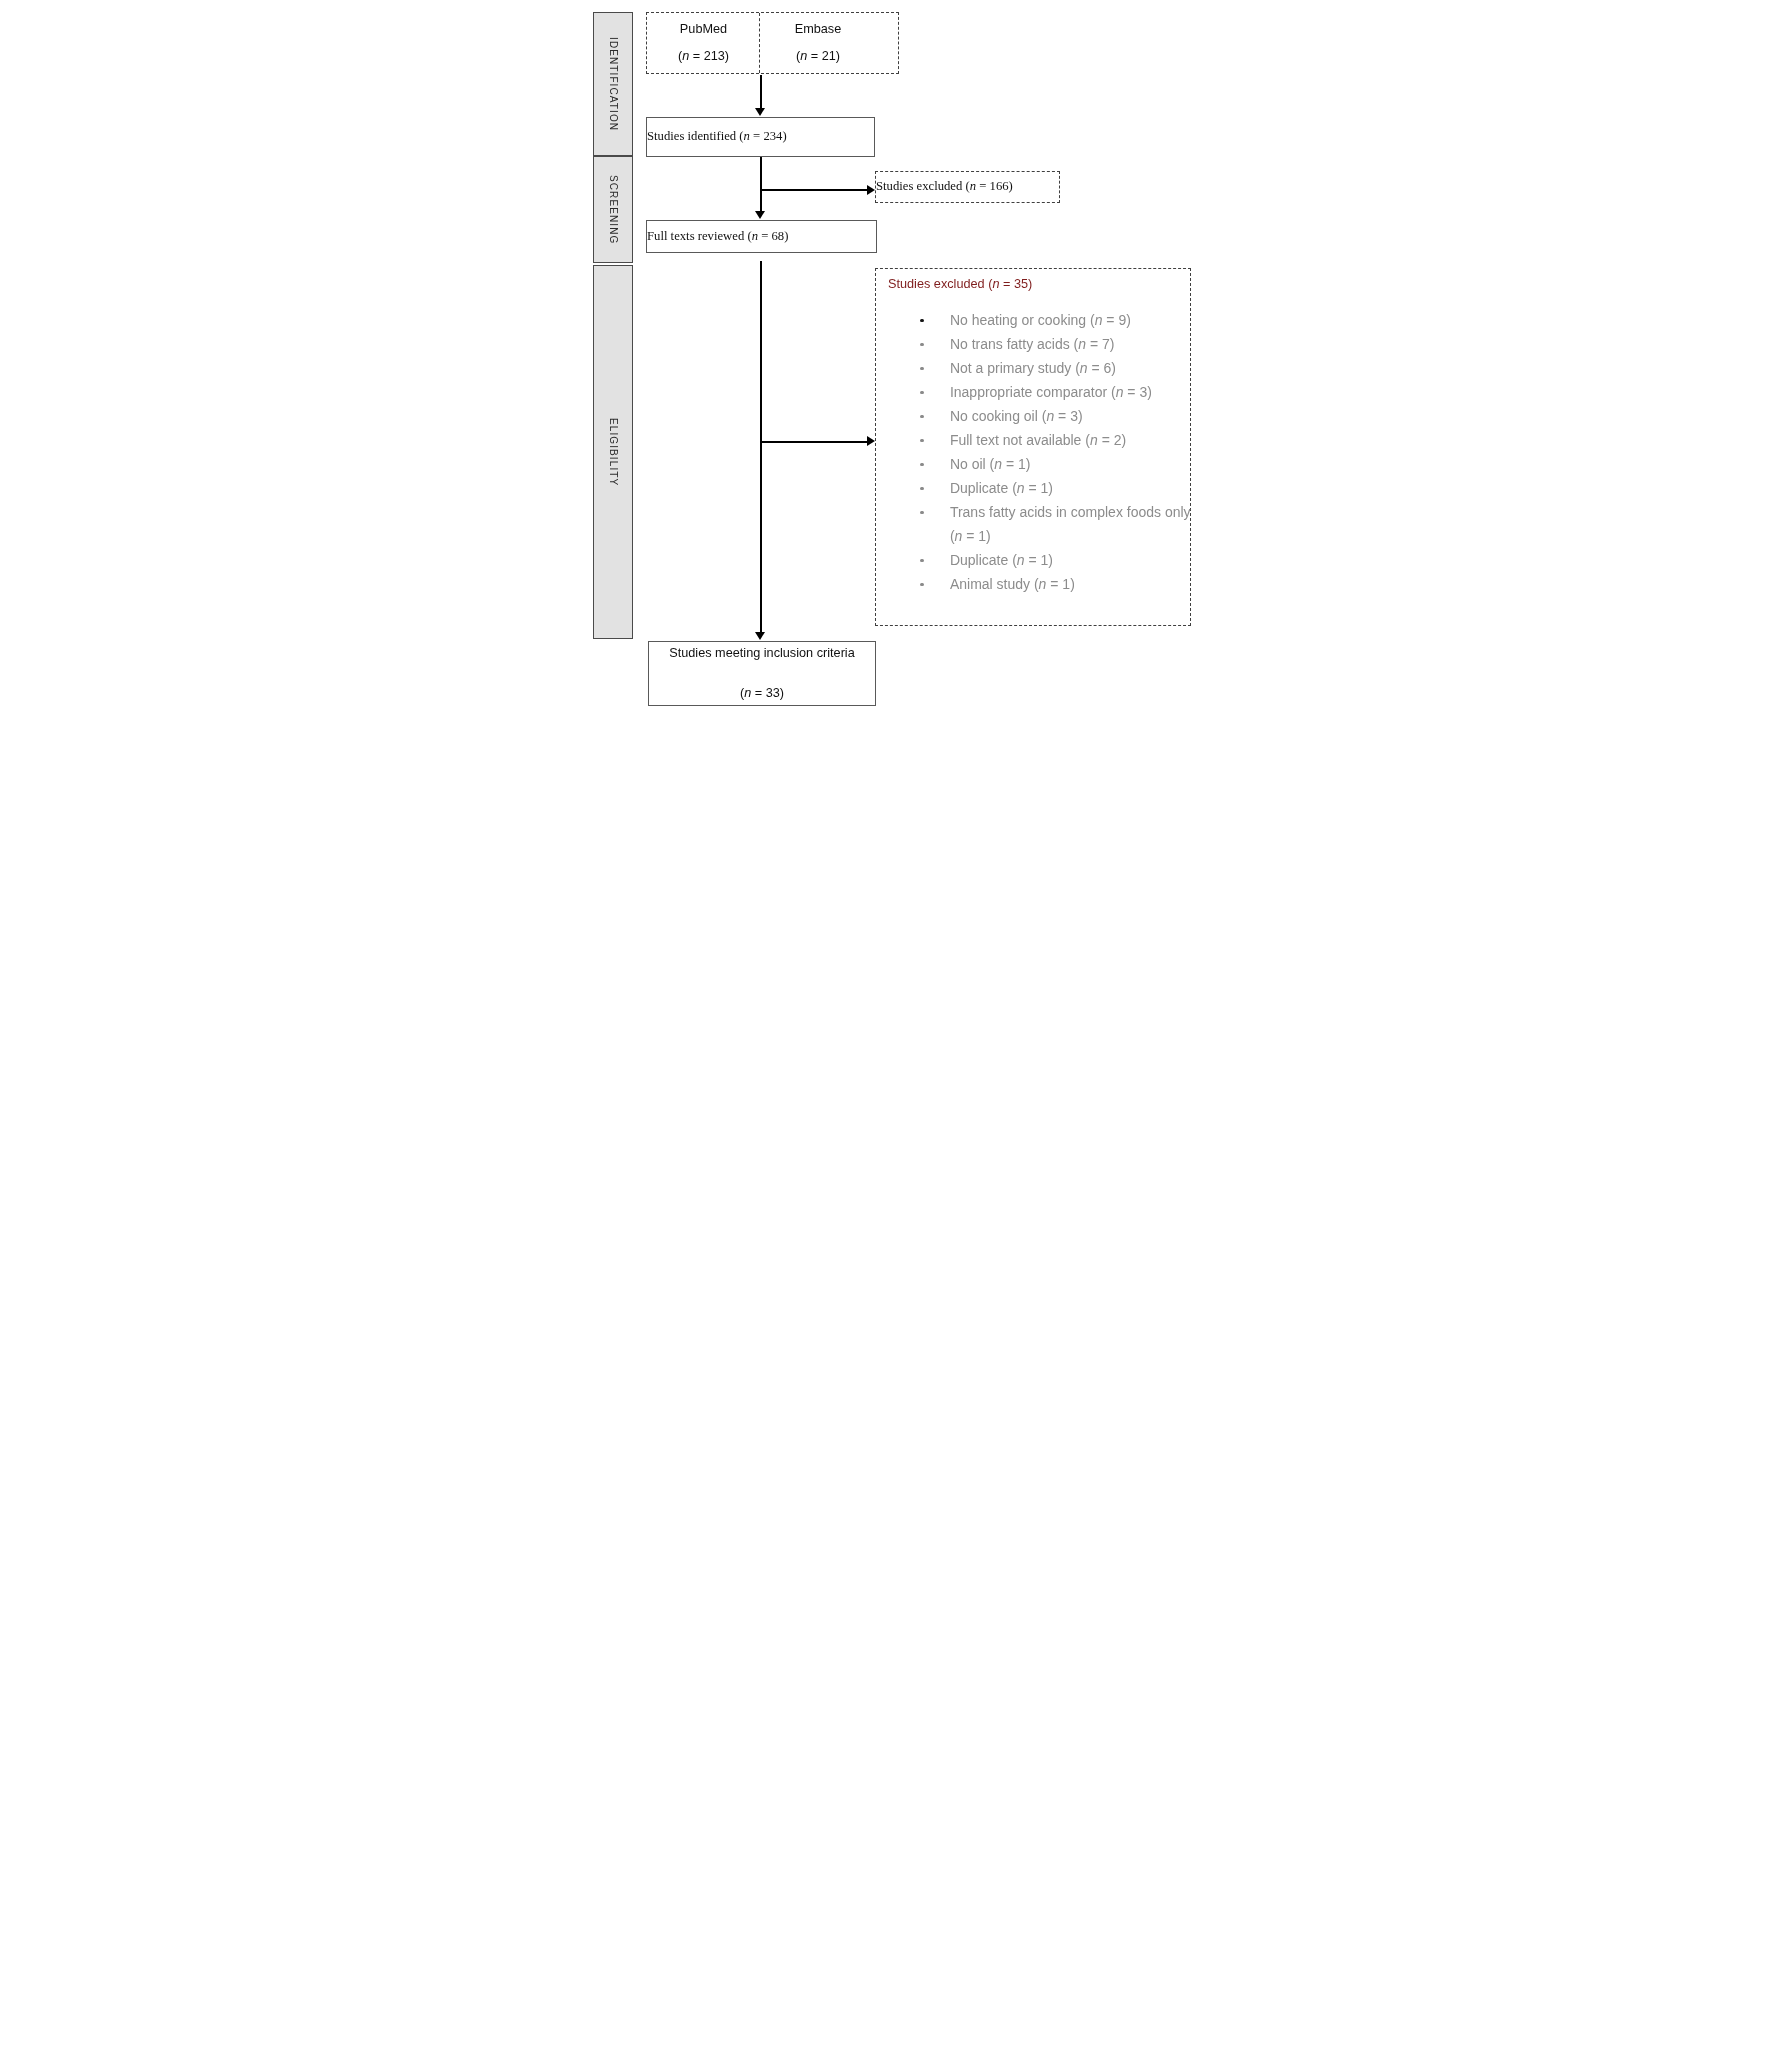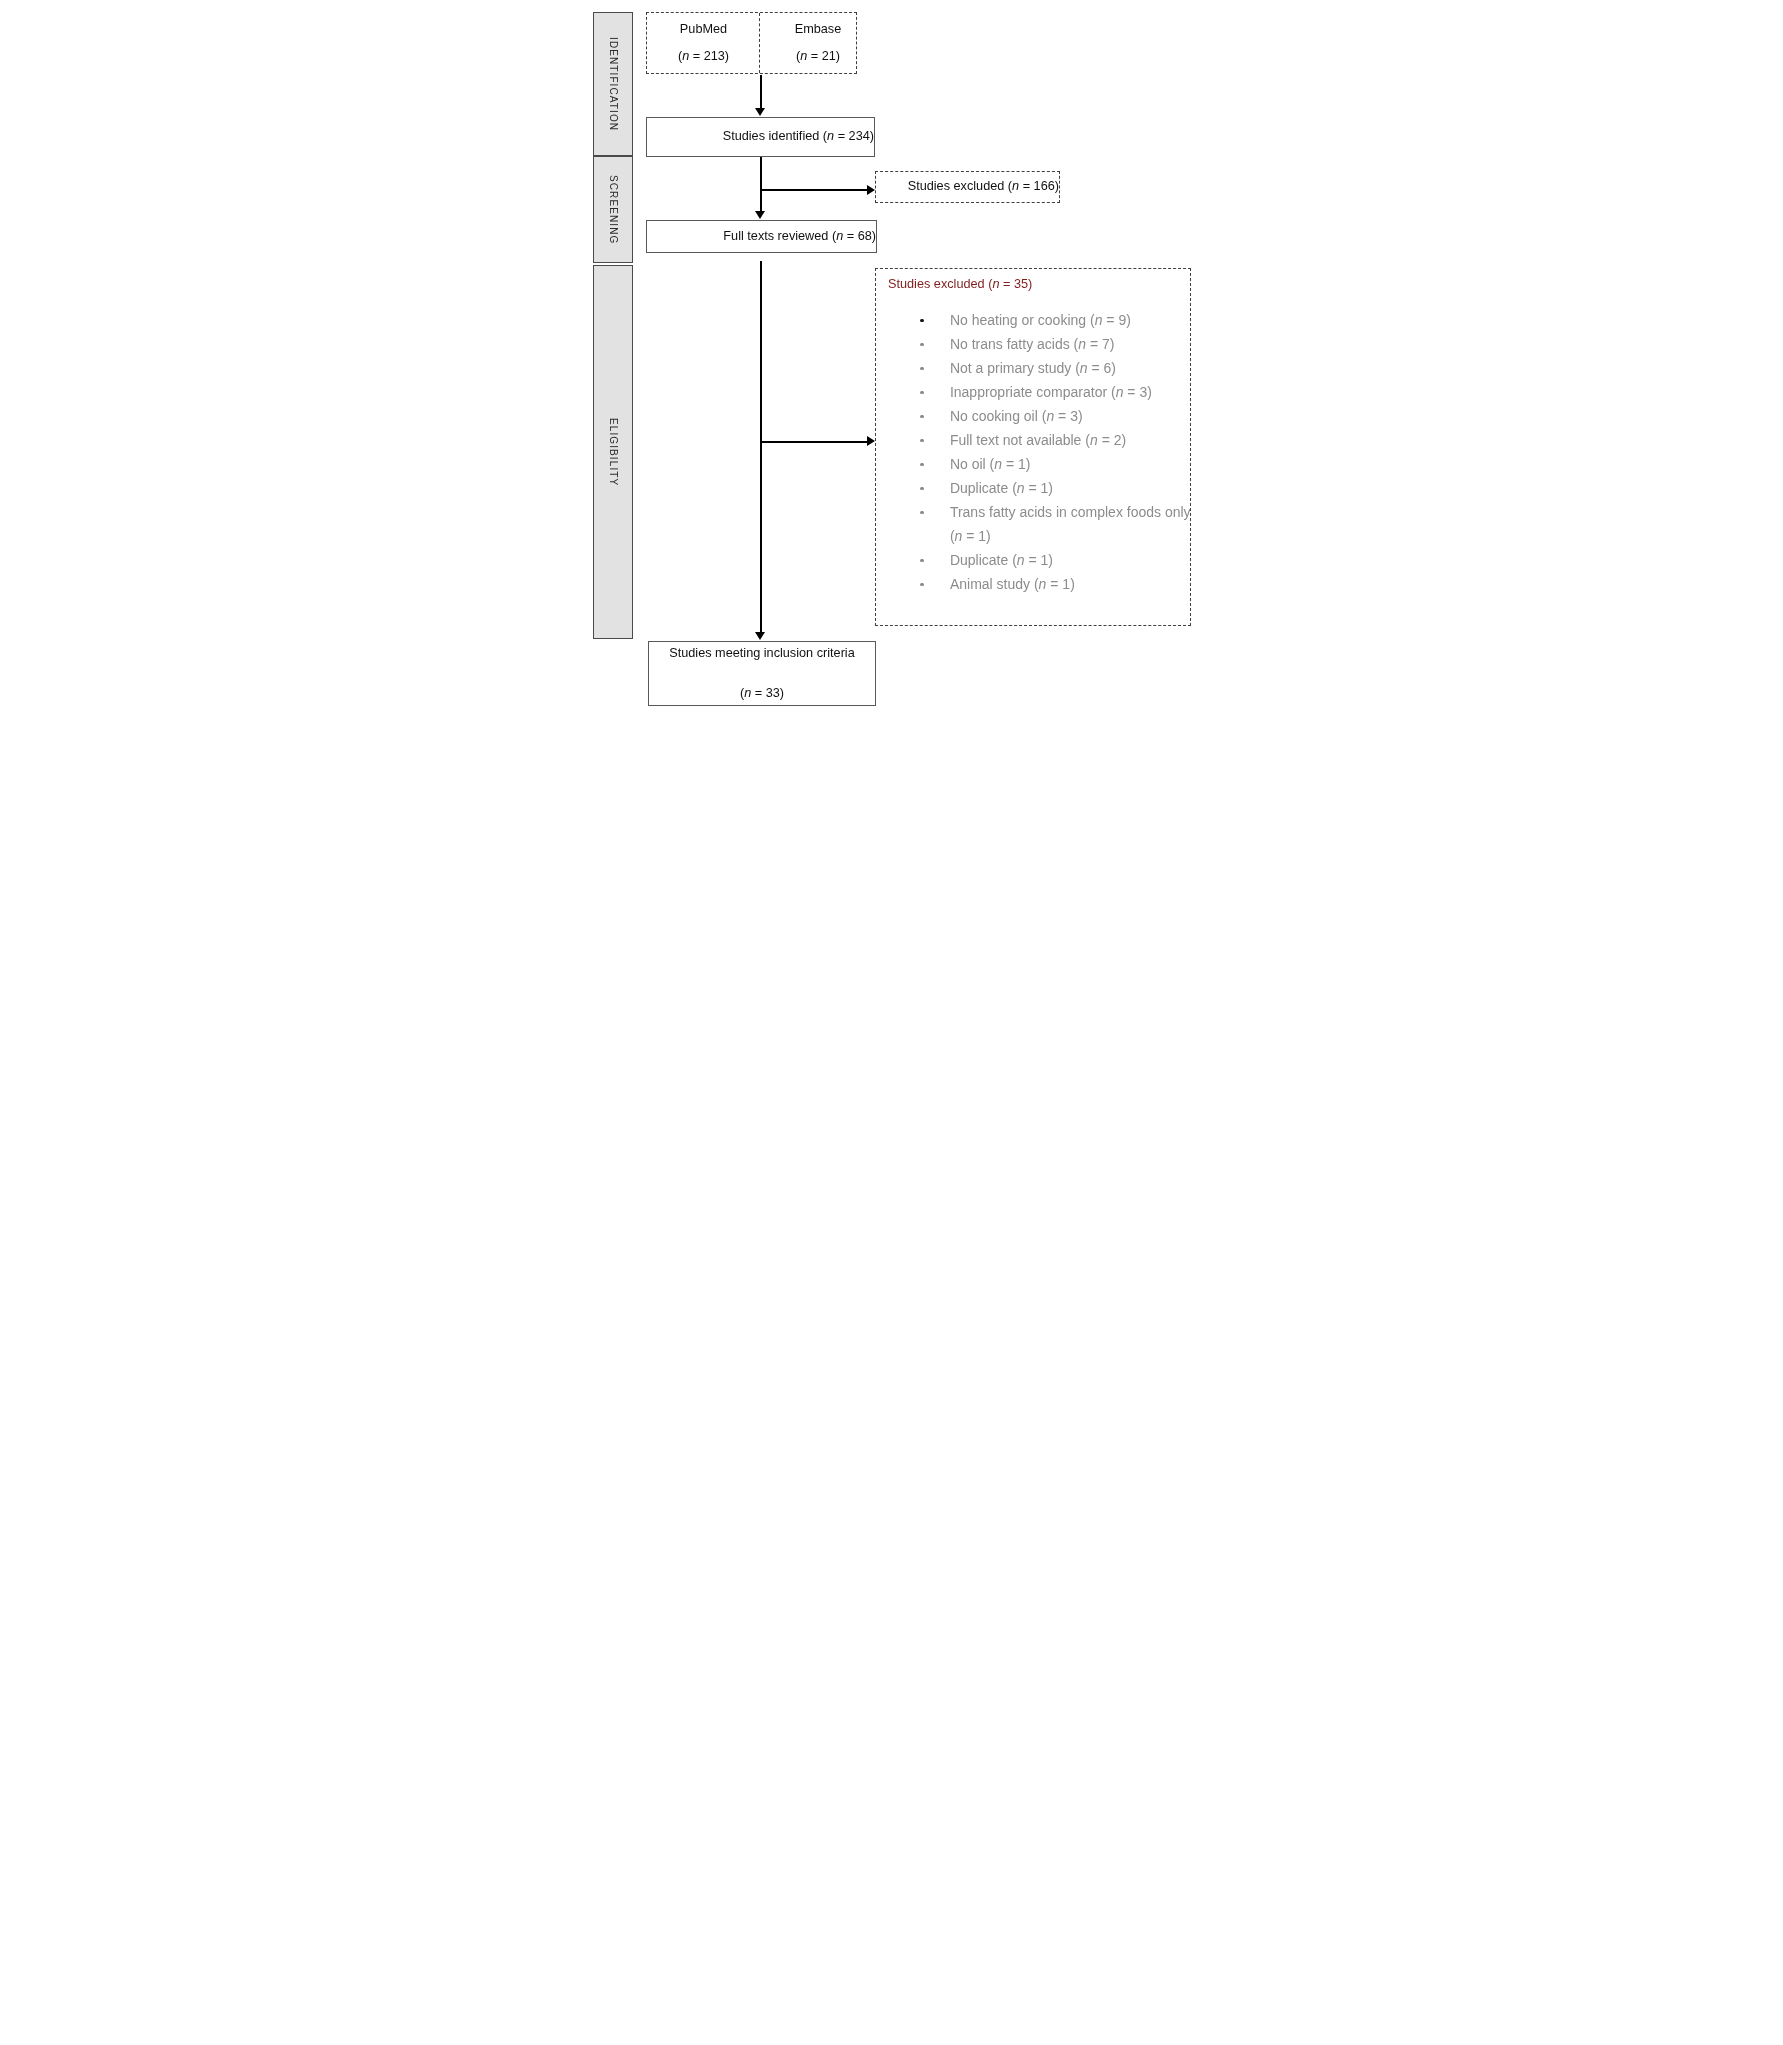--- a/index.html
+++ b/index.html
@@ -12,24 +12,24 @@
   .stage{left:14px;width:40px;background:#e2e2e2;border:1.7px solid #4a4a4a;
          display:flex;align-items:center;justify-content:center;}
   .stage-label{writing-mode:vertical-rl;font-size:10px;letter-spacing:1.1px;color:#2b2b2b;white-space:nowrap;}
   .stage-ident{top:12px;height:144px;}
   .stage-screen{top:156px;height:107px;}
   .stage-elig{top:265px;height:374px;}
 
   
   .solid-box{background:#fff;border:1.7px solid #595959;}
   .dashed-box{background:#fff;border:1.7px dashed #3f3f3f;}
-  .center-flex{display:flex;align-items:center;justify-content:flex-end;}
+  .center-flex{display:flex;align-items:center;justify-content:flex-start;font-family:Liberation Serif, serif;}
   .box-label{font-size:12.7px;color:#111;text-align:center;line-height:15.5px;}
 
-  .sources-box{left:67px;top:12px;width:211px;height:62px;}
+  .sources-box{left:67px;top:12px;width:253px;height:62px;}
   .source-cell{position:absolute;top:0;height:100%;display:flex;flex-direction:column;
                align-items:center;justify-content:center;gap:11px;}
   .source-pubmed{left:0;width:113px;}
   .source-embase{left:113px;width:116px;}
   .source-divider{position:absolute;left:112px;top:0;height:100%;width:0;border-left:1.7px dashed #3f3f3f;}
 
   .identified-box{left:67px;top:117px;width:229px;height:40px;}
   .excluded166-box{left:296px;top:171px;width:185px;height:32px;}
   .fulltexts-box{left:67px;top:220px;width:231px;height:33px;}
   .included-box{left:69px;top:641px;width:228px;height:65px;

